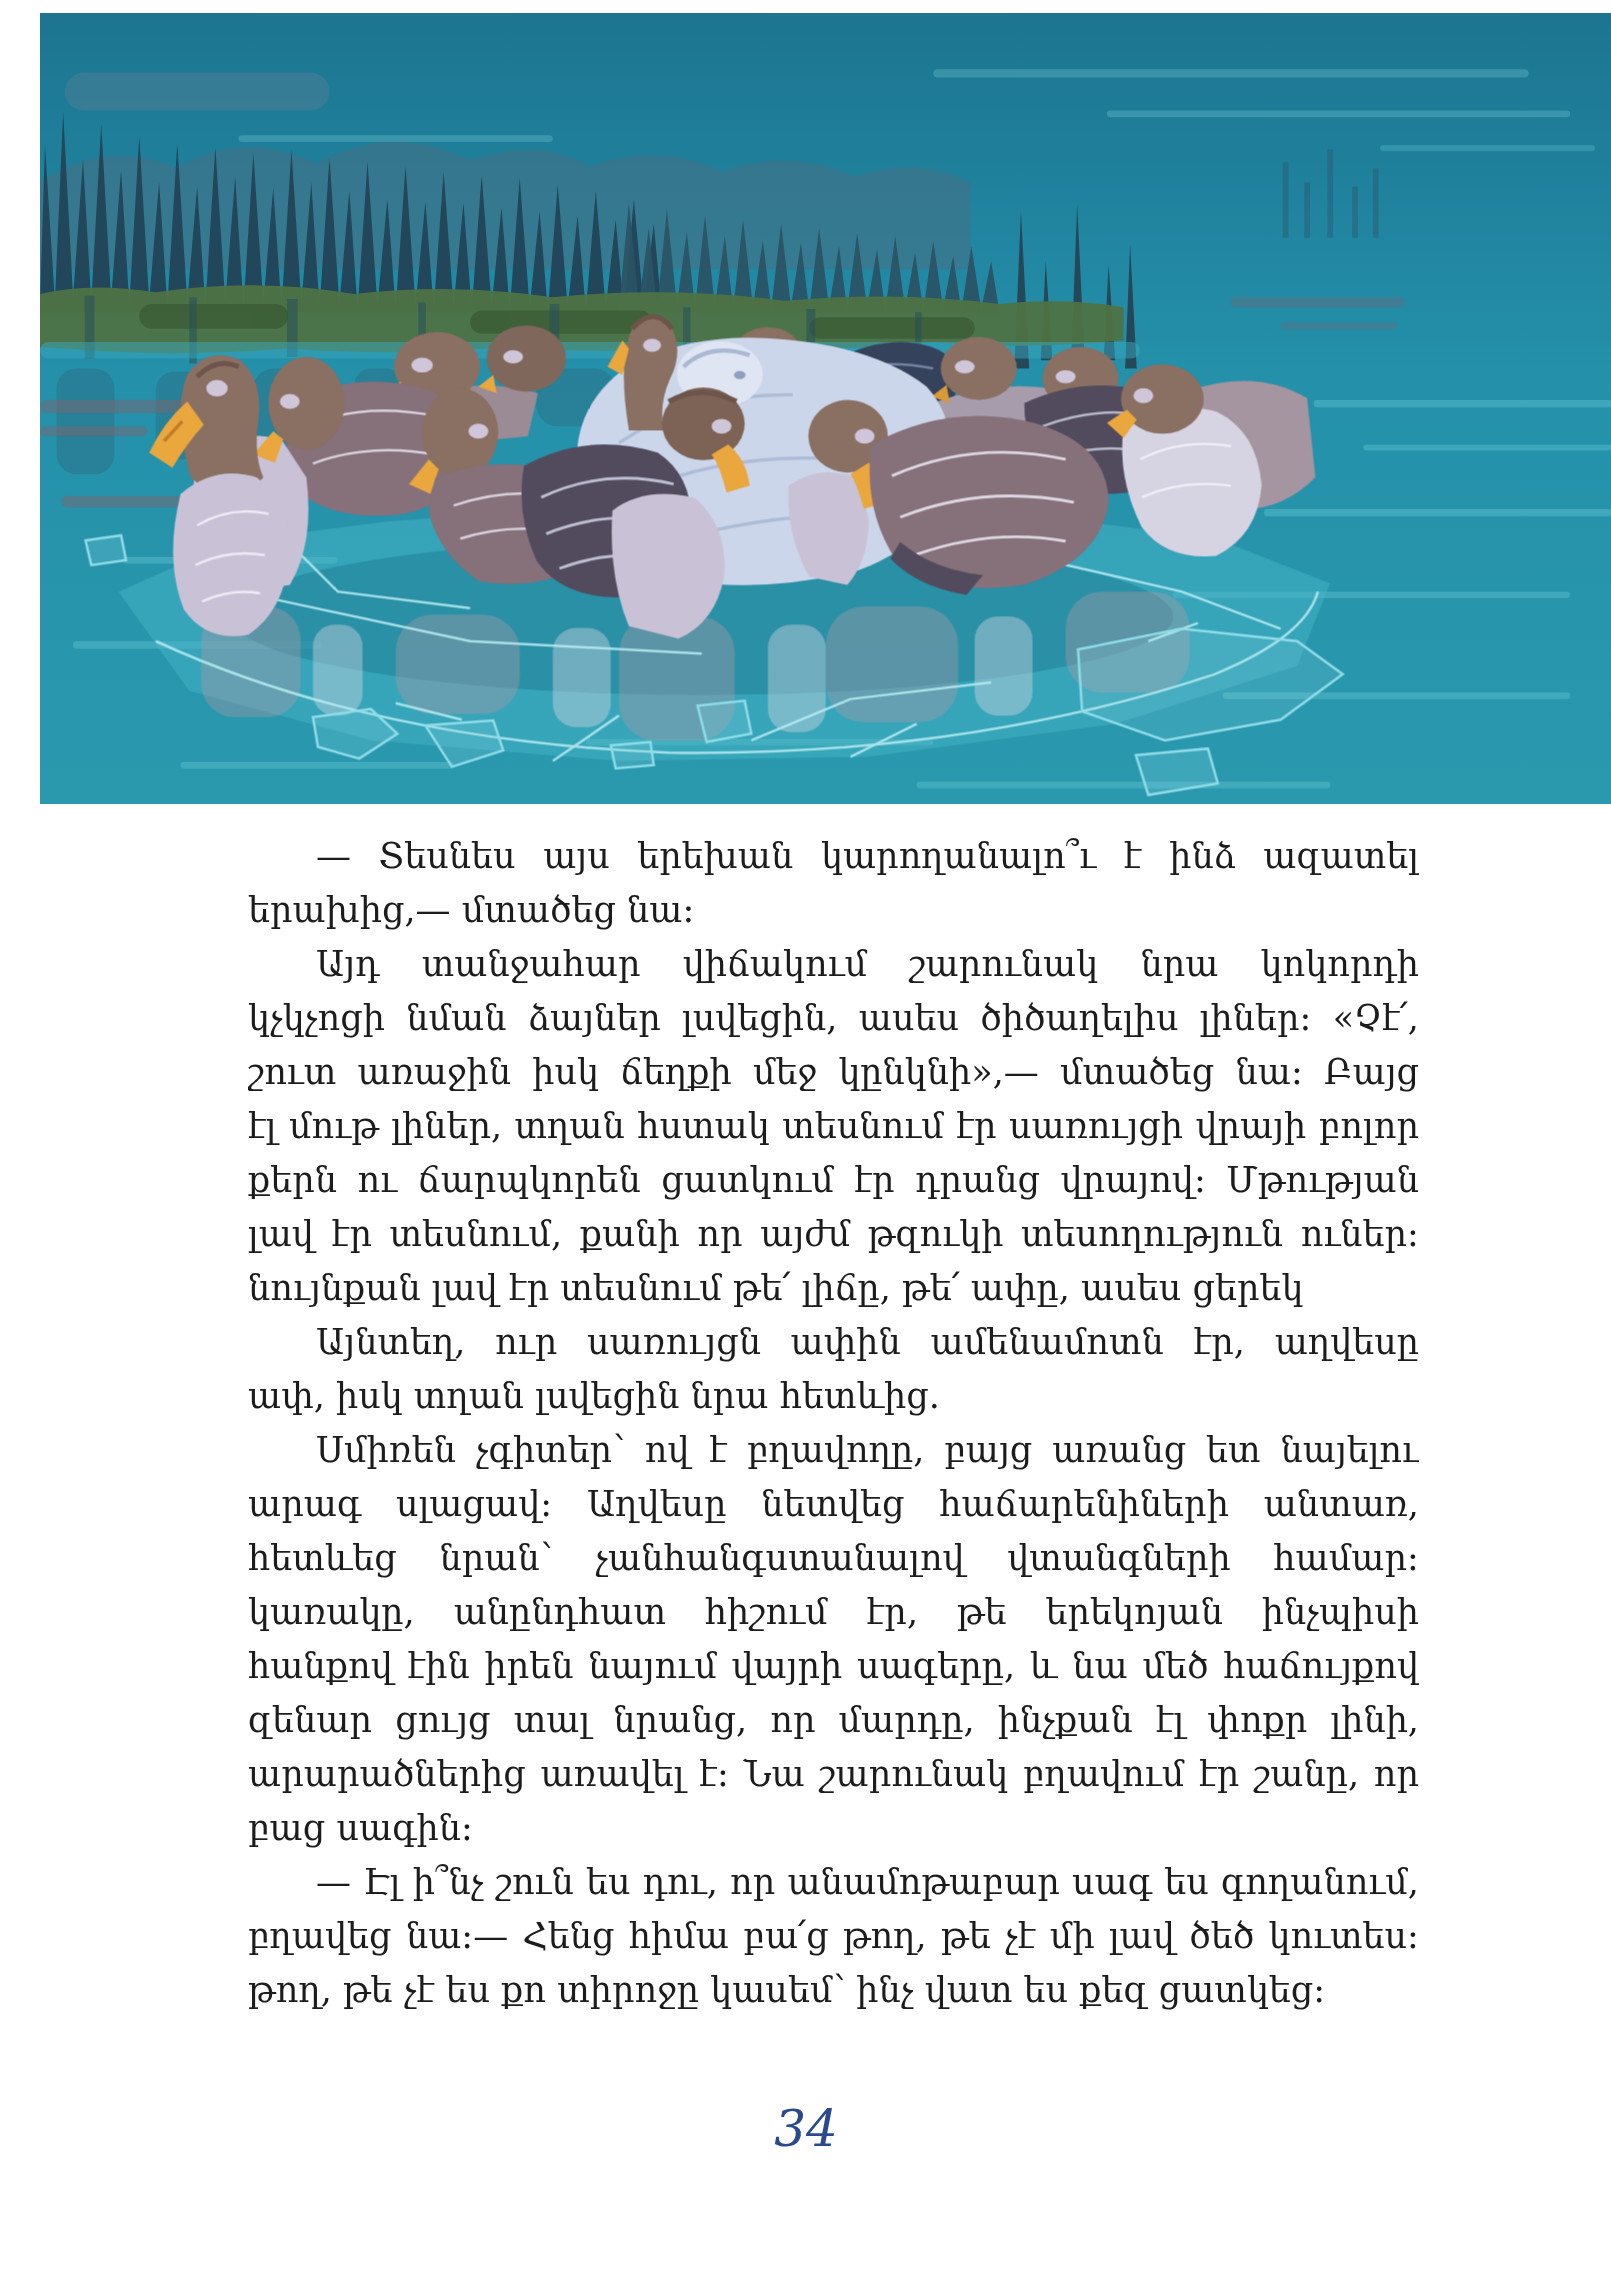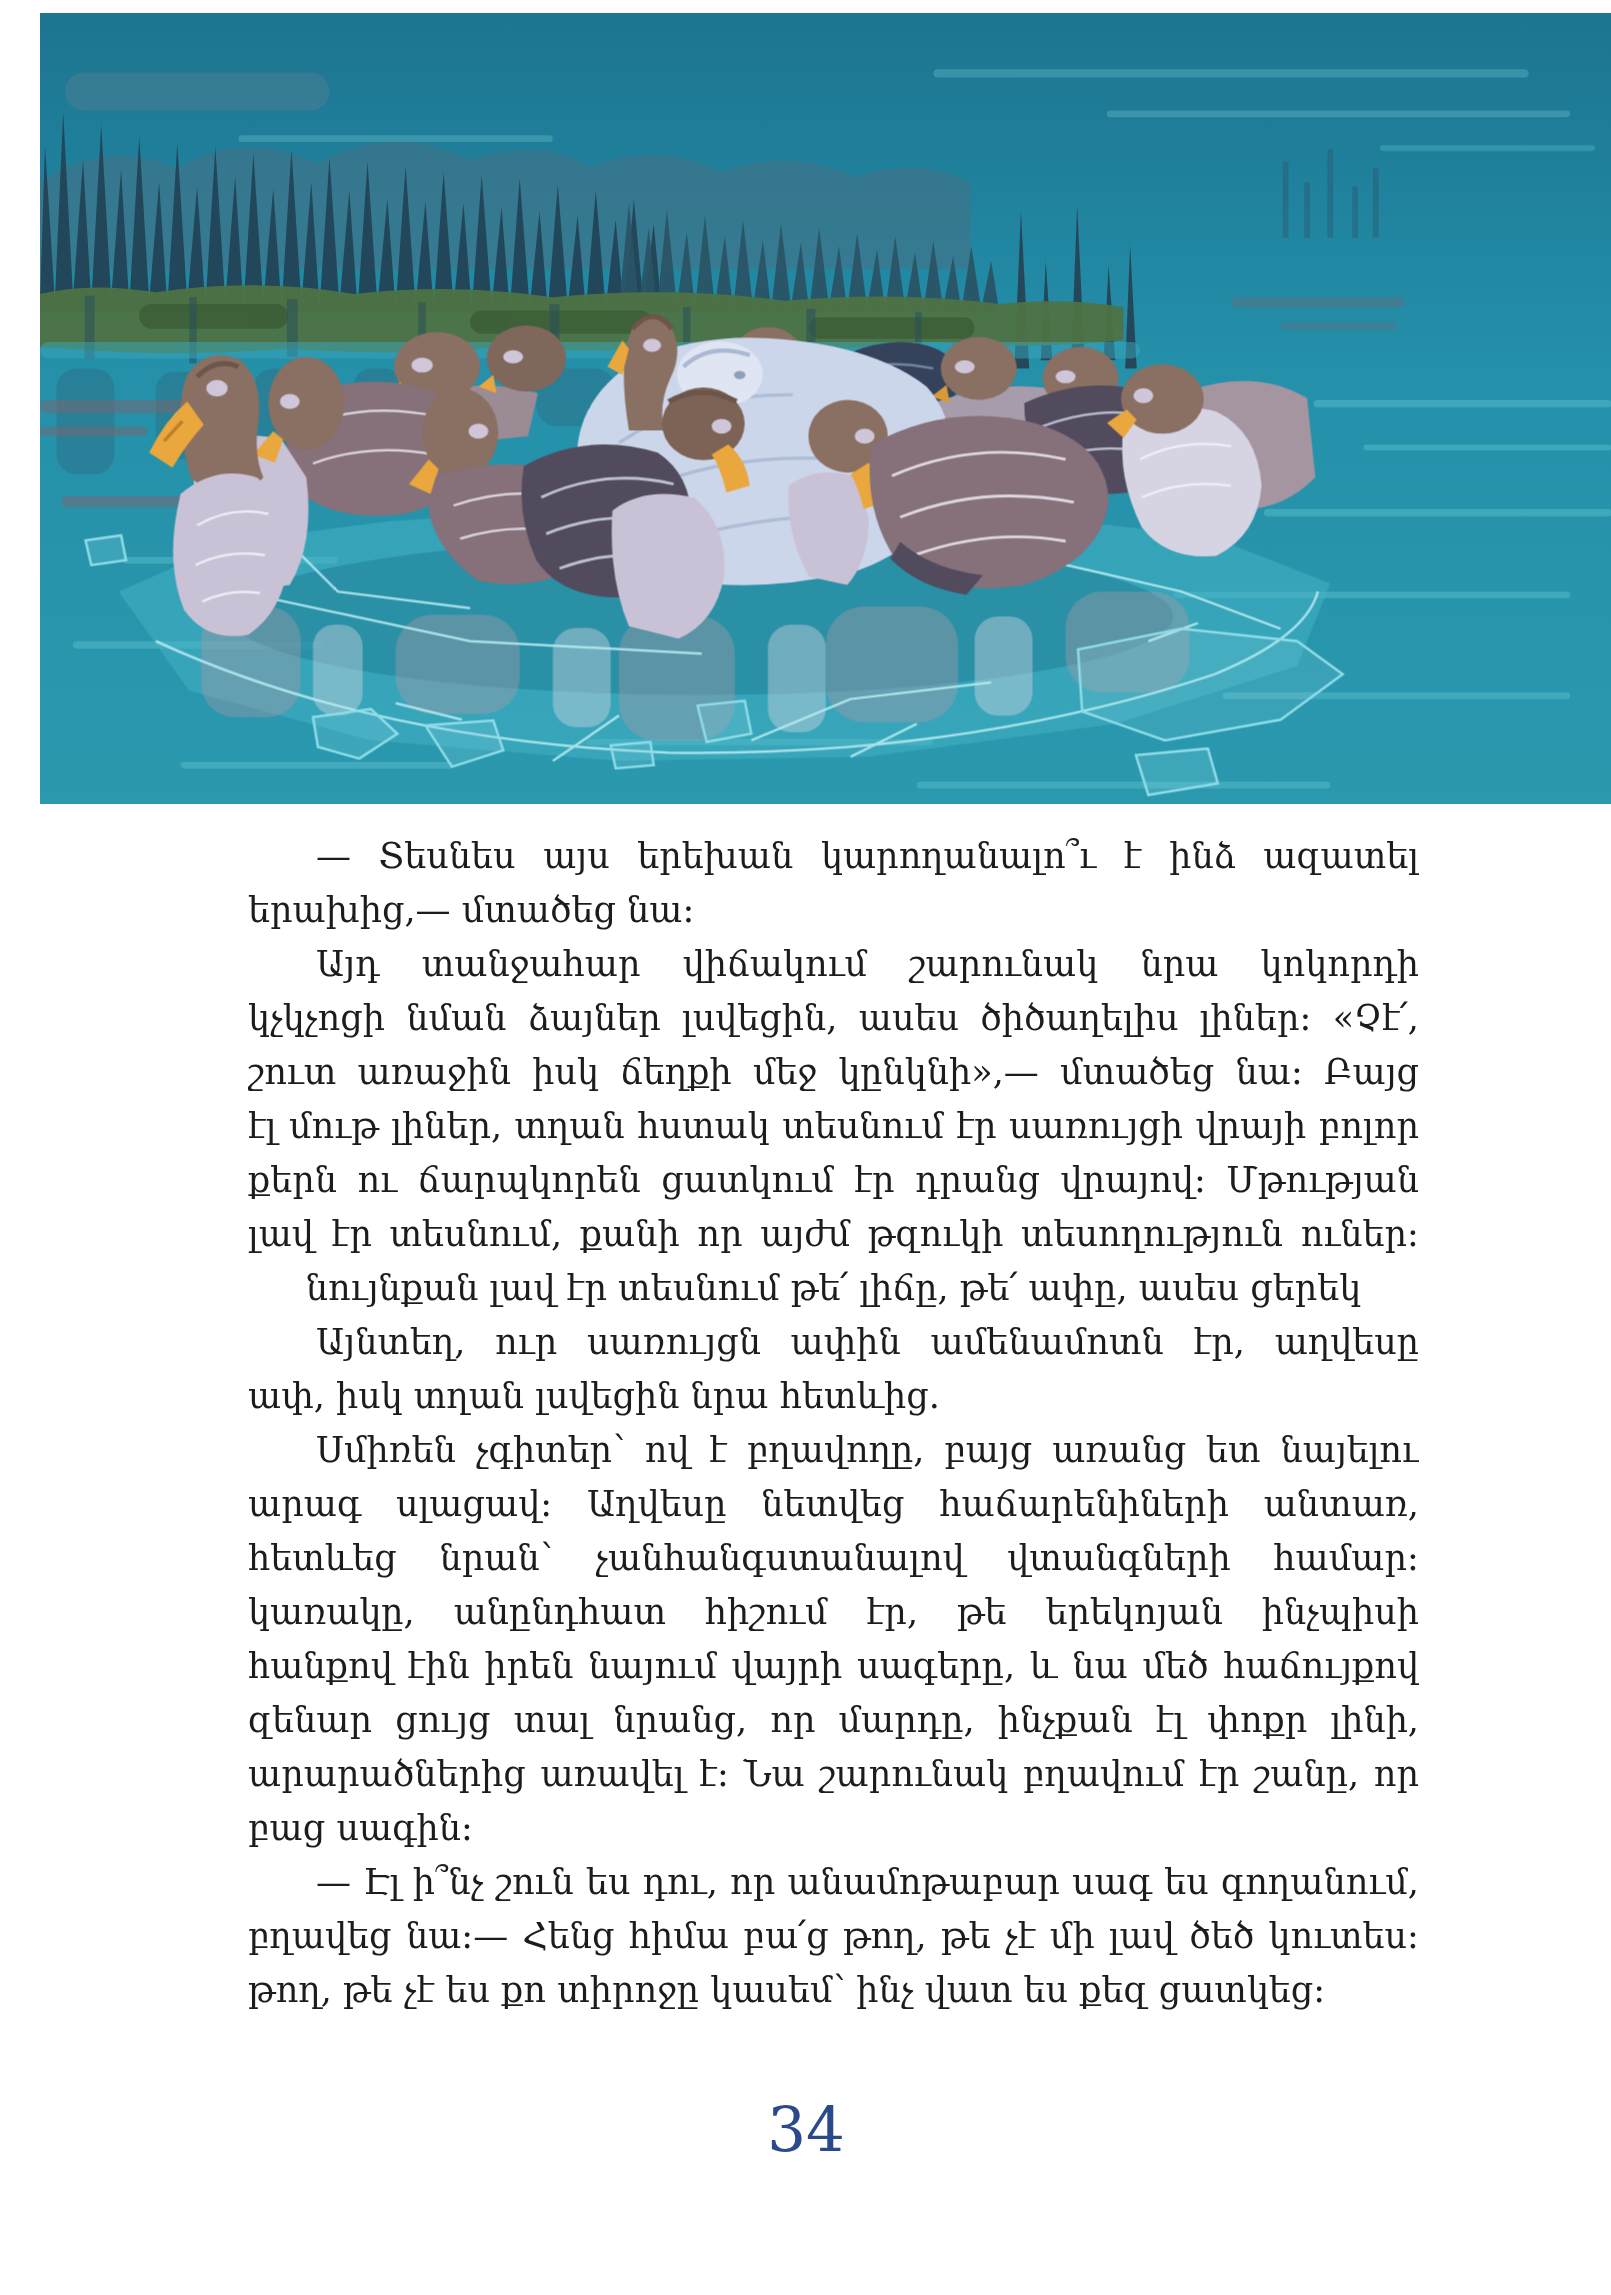--- a/index.html
+++ b/index.html
@@ -3,24 +3,24 @@
 <meta charset="utf-8">
 <style>
   html,body{margin:0;padding:0;background:#ffffff;}
   body{width:1612px;height:2295px;position:relative;font-family:"DejaVu Serif","DejaVu Sans",serif;}
   .illustration{position:absolute;left:0;top:0;width:1612px;height:791px;overflow:hidden;}
   .illustration svg{display:block;width:100%;height:100%;}
   .story{position:absolute;left:248px;top:829px;width:1171px;color:#1c1c1c;
          font-size:35px;line-height:54px;}
   .ln{height:54px;overflow:hidden;white-space:normal;}
   .j{text-align:justify;text-align-last:justify;}
-  .l{text-align:center;text-align-last:left;}
+  .l{text-align:left;text-align-last:left;}
   .in{text-indent:68px;}
   .pagenum{position:absolute;left:0;top:2094px;width:1612px;text-align:center;
-           font-size:61px;color:#2b4a8e;line-height:71px;}
+           font-size:50px;font-style:italic;color:#2b4a8e;line-height:71px;}
 </style>
 </head>
 <body>
 
 <figure class="illustration">
 <svg viewBox="0 0 1949 957" preserveAspectRatio="none">
   <defs>
     <linearGradient id="water" x1="0" y1="0" x2="0" y2="1">
       <stop offset="0" stop-color="#1d7590"></stop>
       <stop offset="0.18" stop-color="#1f7f9b"></stop>

